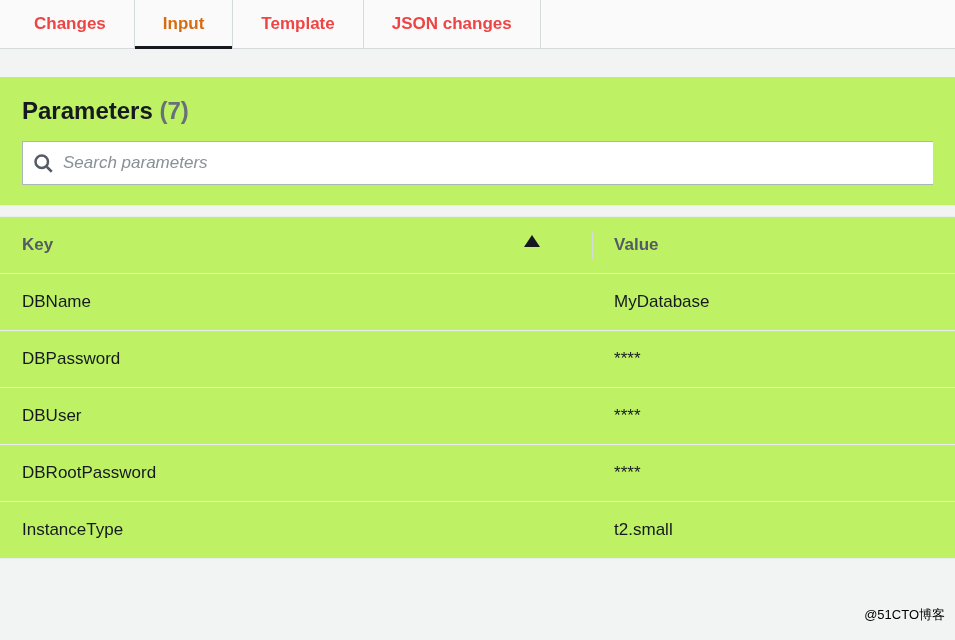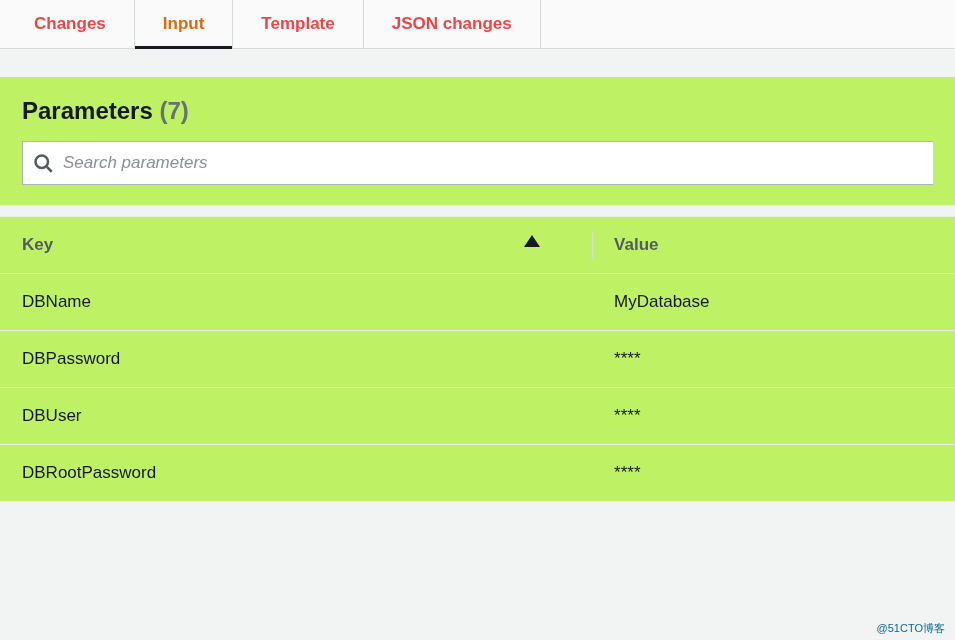--- a/index.html
+++ b/index.html
@@ -131,24 +131,24 @@
       vertical-align: middle;
     }
     .tbody-row td {
       padding: 18px 22px;
       font-size: 17px;
       color: #16191f;
       border-bottom: 1px solid #eaeded;
     }
     .watermark {
       position: fixed;
-      bottom: 4px;
+      bottom: 16px;
       right: 10px;
-      font-size: 11px;
-      color: #0369a1;
+      font-size: 13px;
+      color: #000000;
     }
   </style>
 </head>
 <body>
 
 <div class="tabs">
   <div class="tab">Changes</div>
   <div class="tab active">Input</div>
   <div class="tab">Template</div>
   <div class="tab">JSON changes</div>
@@ -198,18 +198,22 @@
             <td>****</td>
           </tr>
           <tr class="tbody-row">
             <td>DBUser</td>
             <td>****</td>
           </tr>
           <tr class="tbody-row">
             <td>DBRootPassword</td>
             <td>****</td>
           </tr>
+          <tr class="tbody-row">
+            <td>InstanceType</td>
+            <td>t2.small</td>
+          </tr>
         </tbody>
     </table>
   </div>
 </div>
 
 <div class="watermark">@51CTO博客</div>
 
 </body></html>

